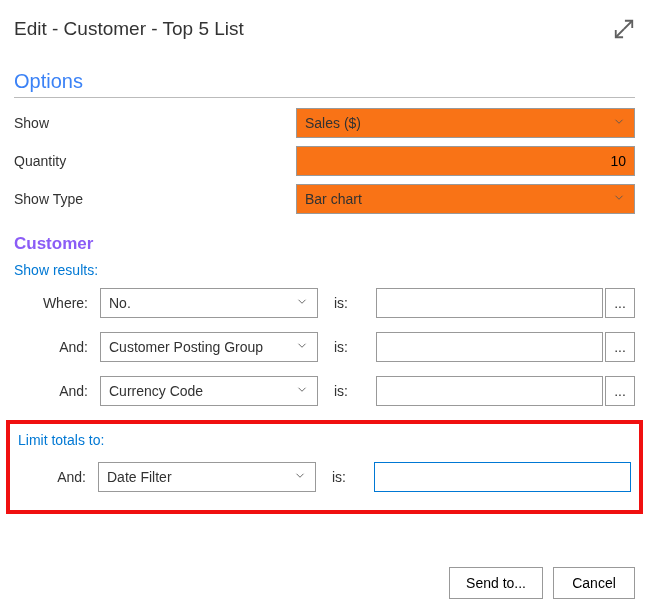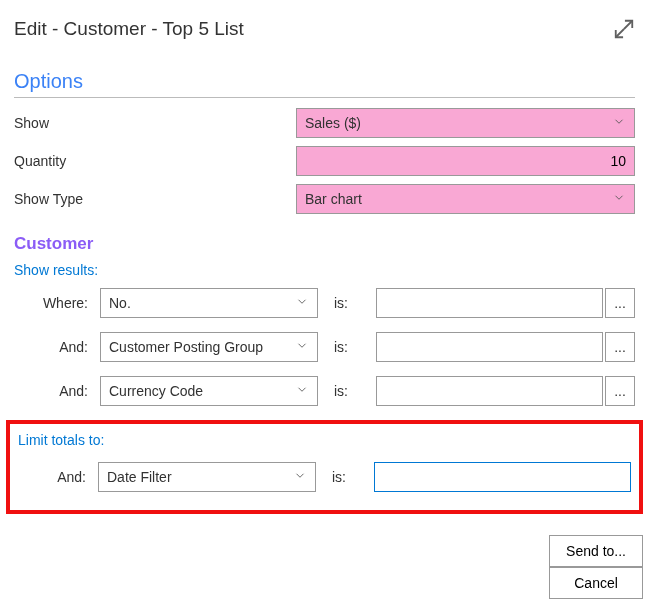--- a/index.html
+++ b/index.html
@@ -47,21 +47,21 @@
     margin-bottom: 8px;
   }
   .opt-label {
     width: 282px;
     flex: 0 0 282px;
   }
   .select-like, .num-input {
     width: 340px;
     height: 30px;
     border: 1px solid #999;
-    background: #f9a8d4;
+    background: #f97316;
     display: flex;
     align-items: center;
     padding: 0 8px;
     font-size: 14px;
     font-family: inherit;
     position: relative;
   }
   .select-like .chev {
     position: absolute;
     right: 8px;
@@ -144,25 +144,24 @@
   }
   .limit-heading {
     color: #0078D4;
     font-size: 14px;
     margin-bottom: 14px;
     margin-left: 2px;
   }
   .limit-row .filter-label { width: 82px; flex: 0 0 82px; }
   .footer {
     position: absolute;
-    right: 6px;
+    right: 14px;
     bottom: 14px;
     display: flex;
-    gap: 0;
-    flex-direction: column;
+    gap: 10px;
   }
   .pg-btn {
     height: 32px;
     border: 1px solid #999;
     background: #fff;
     padding: 0 16px;
     font-size: 14px;
     font-family: inherit;
     cursor: pointer;
     display: flex;

